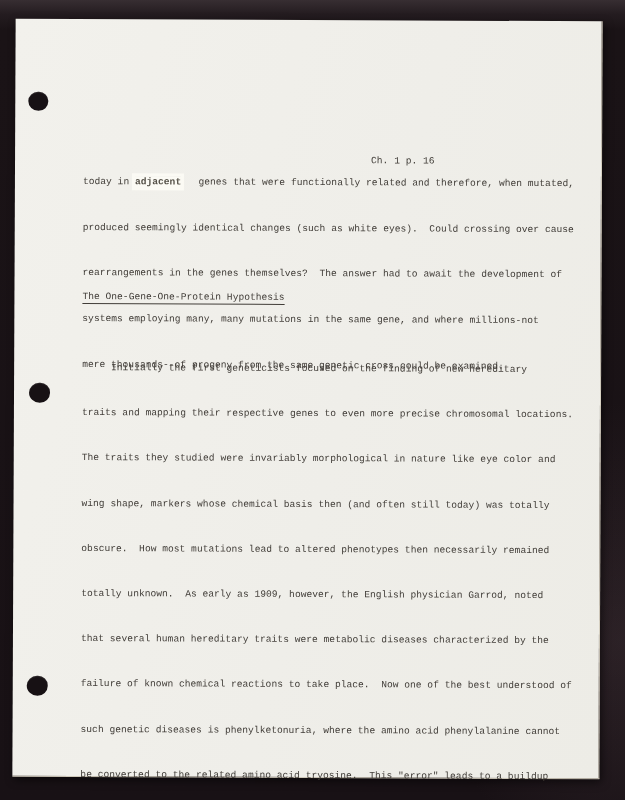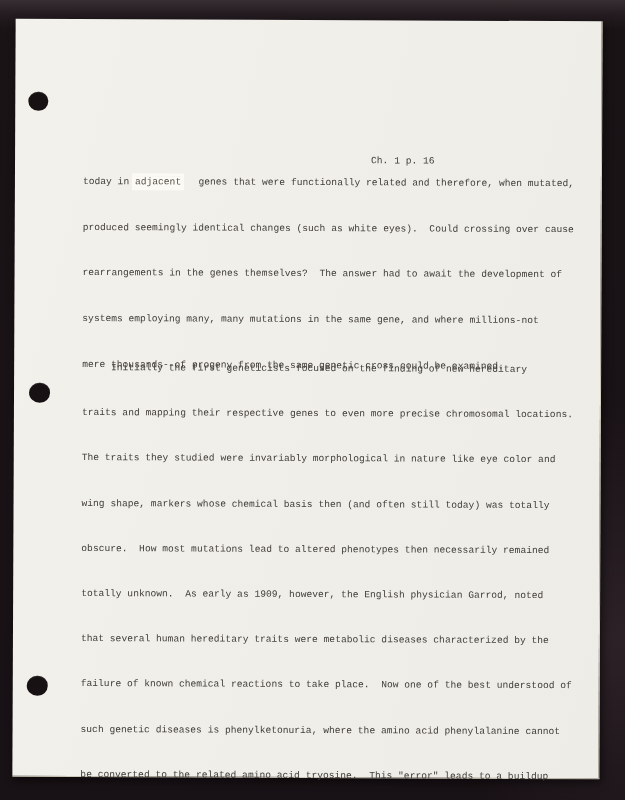--- a/index.html
+++ b/index.html
@@ -78,20 +78,21 @@
     position: absolute;
     left: 68px;
     top: 315px;
   }
   .para2 .line { line-height: 23.2px; }
   .line { white-space: pre; }
   .patch-word {
     background: #fbfaf4;
     box-shadow: 0 0 0 3px #fbfaf4;
     color: #565249;
+    font-weight: bold;
   }
 </style>
 </head>
 <body>
 
 <div class="scene">
   <div class="paper">
 
     <div class="hole h1"></div>
     <div class="hole h2"></div>
@@ -100,20 +101,21 @@
     <div class="typed page-header">Ch. 1 p. 16</div>
 
     <div class="typed para1">
       <div class="line"><span>today in </span><span class="patch-word">adjacent</span><span>   genes that were functionally related and therefore, when mutated,</span></div>
       <div class="line">produced seemingly identical changes (such as white eyes).  Could crossing over cause</div>
       <div class="line">rearrangements in the genes themselves?  The answer had to await the development of</div>
       <div class="line">systems employing many, many mutations in the same gene, and where millions-not</div>
       <div class="line">mere thousands--of progeny from the same genetic cross could be examined.</div>
     </div>
 
+    <div class="typed section-heading">The One-Gene-One-Protein Hypothesis</div>
 
     <div class="typed para2">
       <div class="line">     Initially the first geneticists focused on the finding of new hereditary</div>
       <div class="line">traits and mapping their respective genes to even more precise chromosomal locations.</div>
       <div class="line">The traits they studied were invariably morphological in nature like eye color and</div>
       <div class="line">wing shape, markers whose chemical basis then (and often still today) was totally</div>
       <div class="line">obscure.  How most mutations lead to altered phenotypes then necessarily remained</div>
       <div class="line">totally unknown.  As early as 1909, however, the English physician Garrod, noted</div>
       <div class="line">that several human hereditary traits were metabolic diseases characterized by the</div>
       <div class="line">failure of known chemical reactions to take place.  Now one of the best understood of</div>

